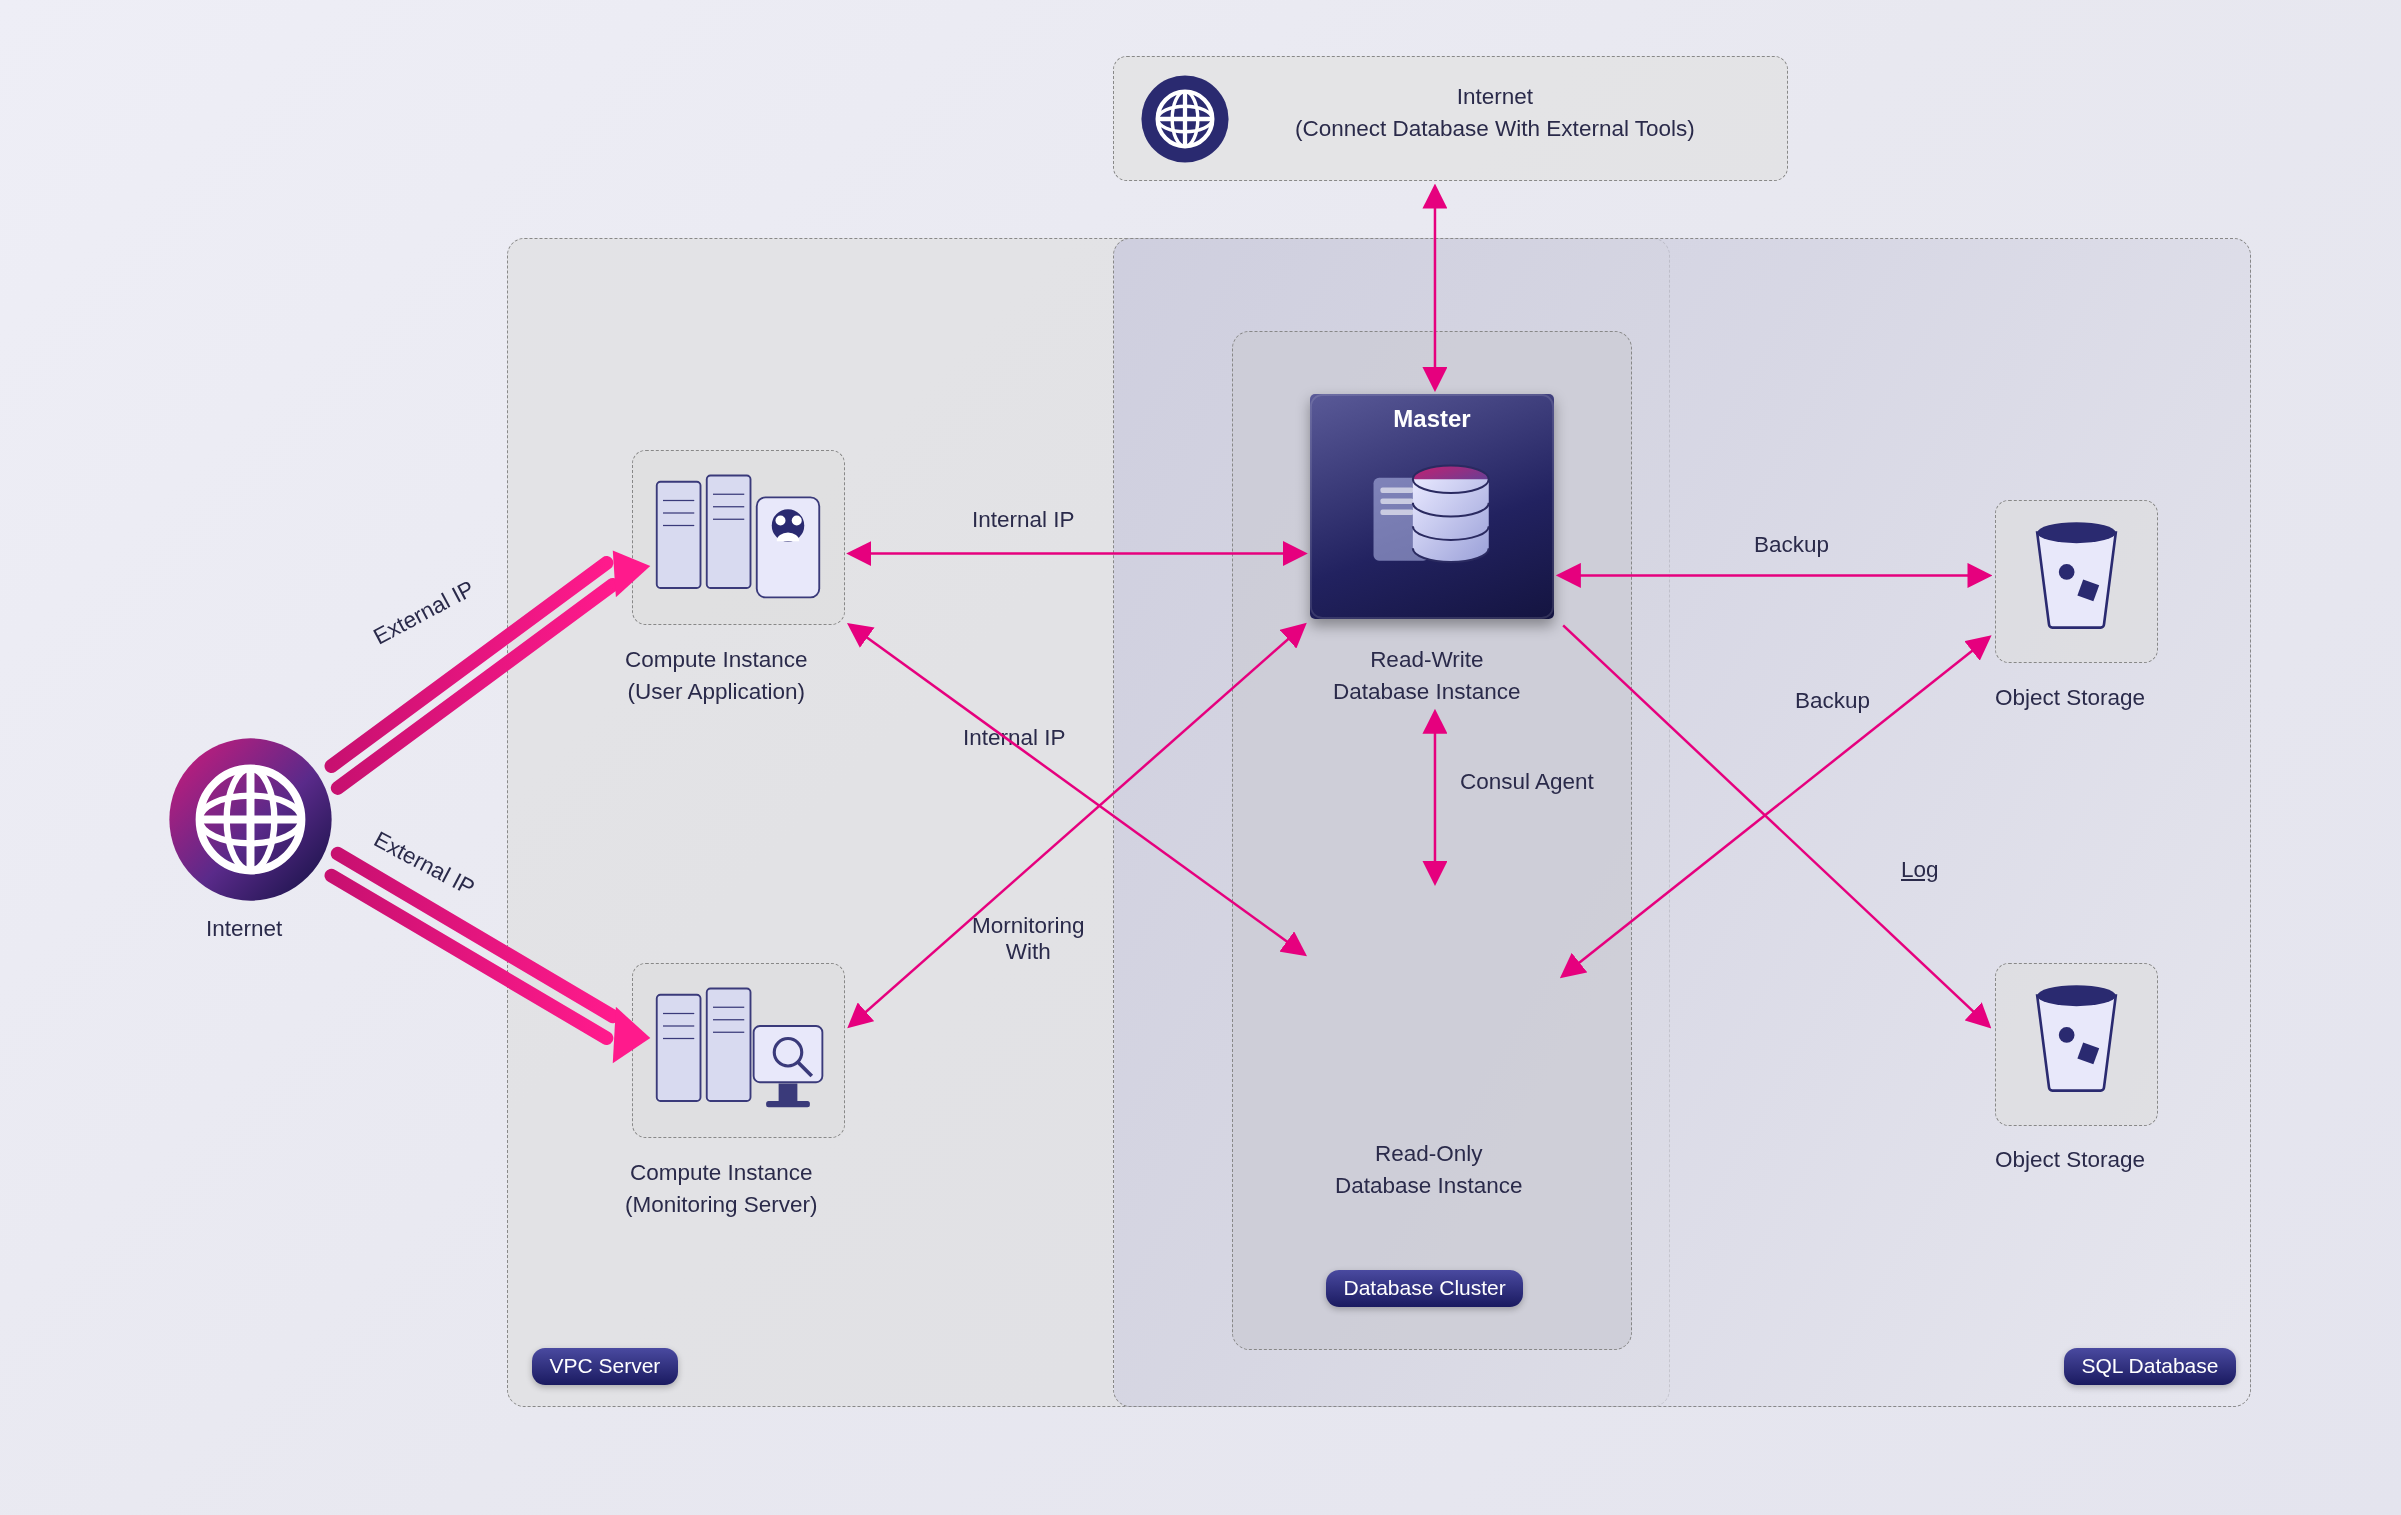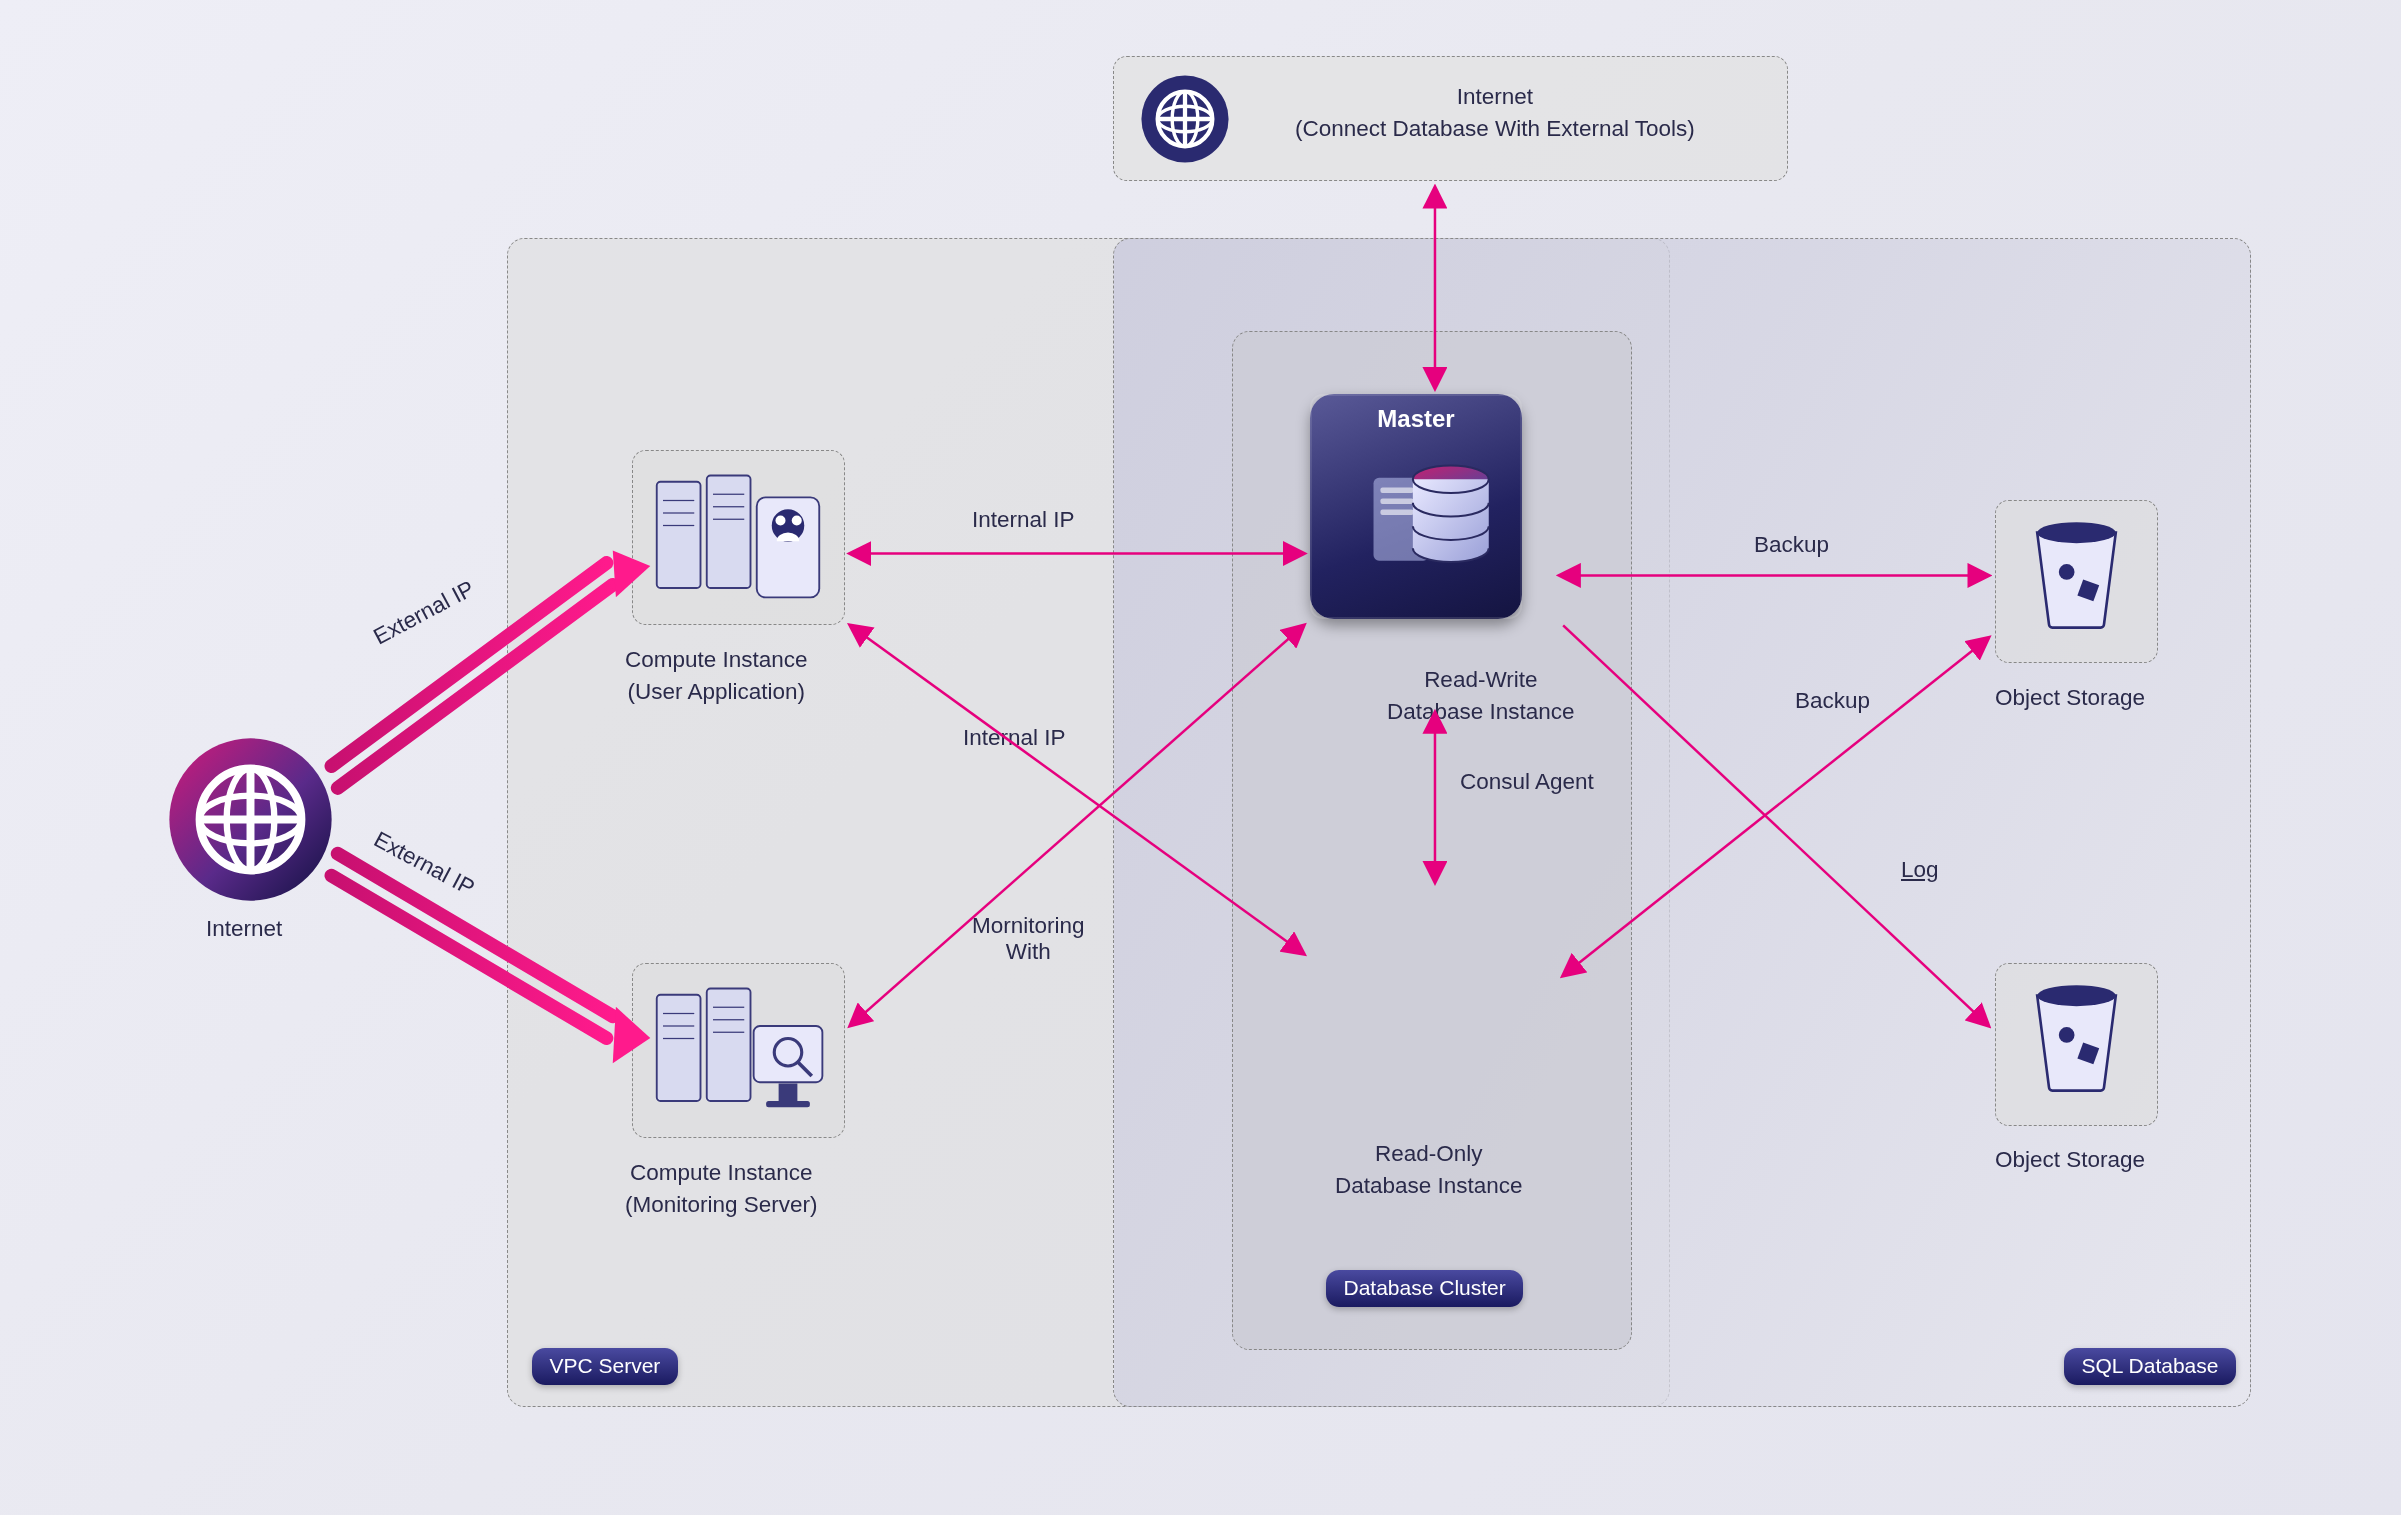--- a/index.html
+++ b/index.html
@@ -32,22 +32,22 @@
     position:absolute;background:linear-gradient(180deg,#4a4aa0 0%,#1a1a60 100%);
     color:#fff;font-size:21px;padding:6.3px 17.5px;border-radius:13px;
     white-space:nowrap;font-weight:500;box-shadow:0 2.5px 6.3px rgba(0,0,0,.25);
   }
   .caption{position:absolute;text-align:center;font-size:22.5px;line-height:1.4;white-space:nowrap;}
   .caption div{white-space:nowrap;}
   .edge-label{position:absolute;font-size:22.5px;white-space:nowrap;}
   .rot{transform-origin:center;}
   
   .db-panel{
-    position:absolute;width:212px;height:225px;
-    border-radius:24px;
+    position:absolute;width:244px;height:225px;
+    border-radius:5px;
     background:linear-gradient(160deg,#5a5a98 0%,#222260 60%,#141440 100%);
     box-shadow:0 6.3px 13.8px rgba(0,0,0,.35);
   }
   .db-panel .title{color:#fff;font-size:24px;font-weight:700;text-align:center;margin-top:11.3px;}
   .db-panel.master::after{
     content:"";position:absolute;inset:0;border-radius:12.5px;
     box-shadow:inset 0 0 0 1.9px rgba(255,255,255,.12);
   }
   .db-panel.slave{background:linear-gradient(160deg,#6a6a9e 0%,#32326e 60%,#242456 100%);}
   .dots{position:absolute;right:-43px;bottom:-6.3px;display:flex;gap:6.3px;}
@@ -107,21 +107,21 @@
     <div>Internet</div>
   </div>
   <div class="caption" style="left:625px;top:644px;">
     <div>Compute Instance</div>
     <div>(User Application)</div>
   </div>
   <div class="caption" style="left:625px;top:1157px;">
     <div>Compute Instance</div>
     <div>(Monitoring Server)</div>
   </div>
-  <div class="caption" style="left:1387px;top:644px;margin-top:20px;">
+  <div class="caption" style="left:1333px;top:644px;">
     <div>Read-Write</div>
     <div>Database Instance</div>
   </div>
   <div class="caption" style="left:1335px;top:1138px;">
     <div>Read-Only</div>
     <div>Database Instance</div>
   </div>
   <div class="caption" style="left:1995px;top:682px;">
     <div>Object Storage</div>
   </div>

